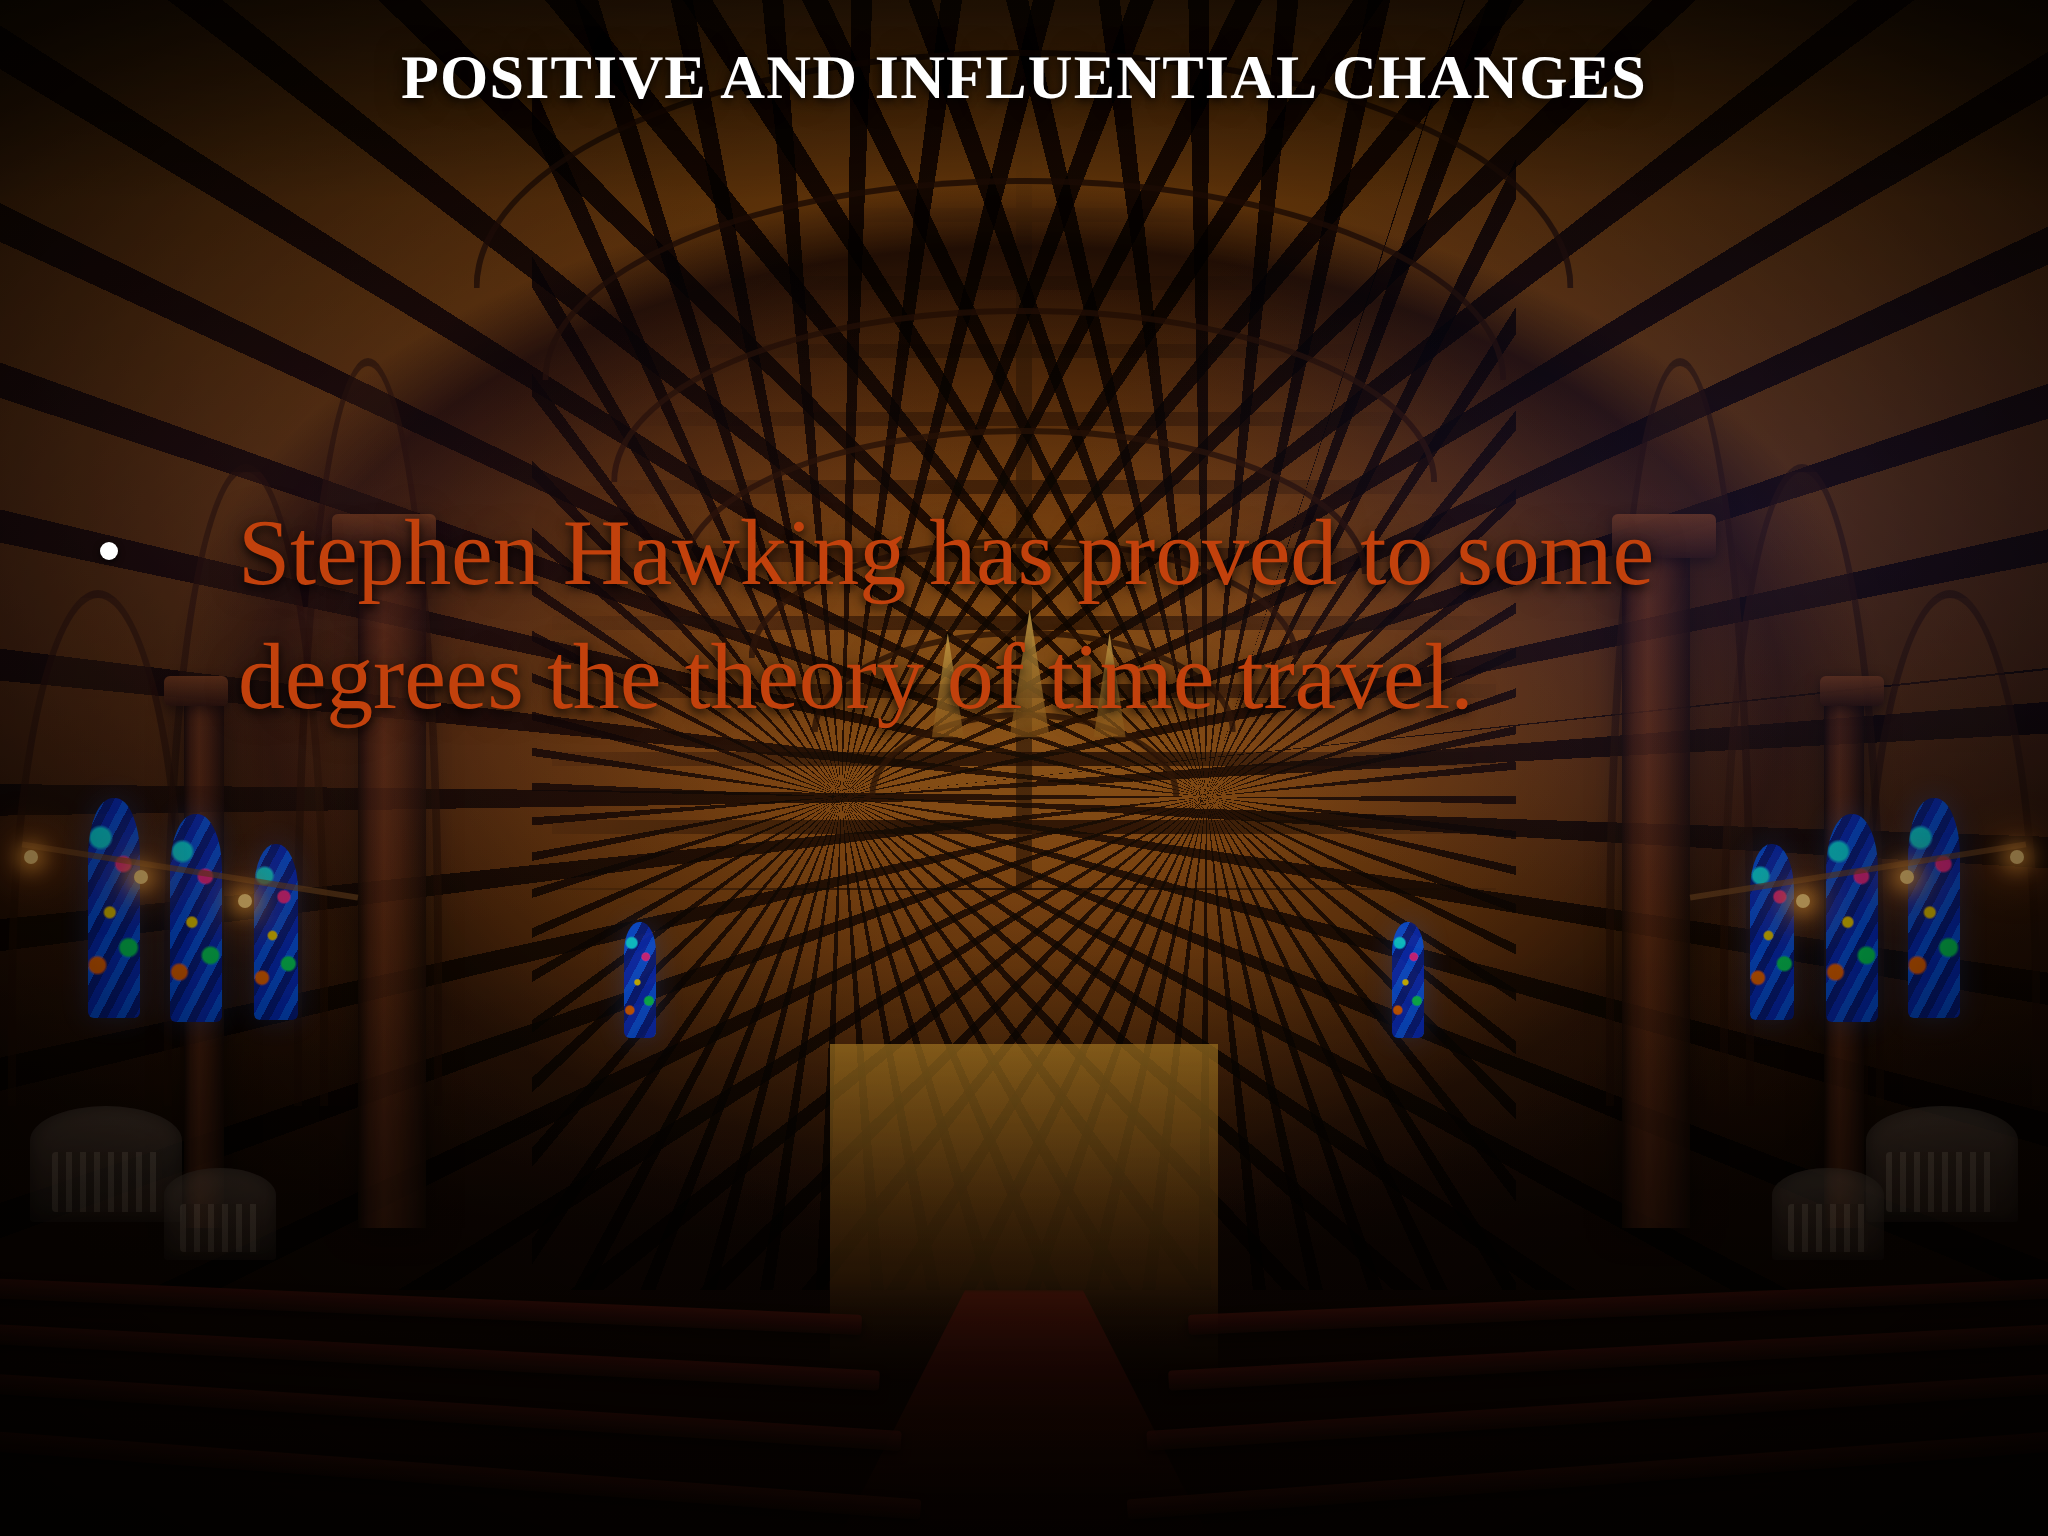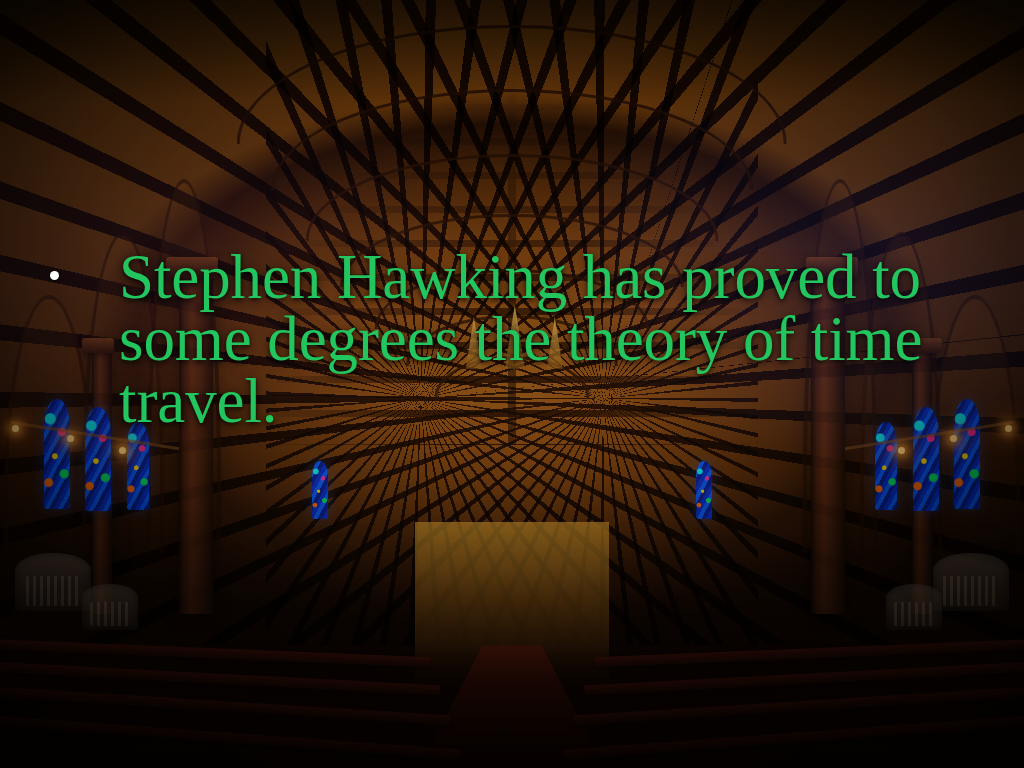--- a/index.html
+++ b/index.html
@@ -226,22 +226,22 @@
     width:9px; height:9px;
     border-radius:50%;
     background:#fff;
     margin-top:25px;
     margin-right:0;
     box-shadow:0 1px 3px rgba(0,0,0,.8);
   }
   .bullet-text{
     flex:1 1 auto;
     margin-left:60px;
-    color:#22c55e;
-    font-size:63px;
+    color:#c2410c;
+    font-size:47px;
     line-height:62px;
     letter-spacing:-.1px;
     text-shadow:0 2px 5px rgba(0,0,0,.8), 0 0 16px rgba(0,0,0,.5);
   }
 </style>
 </head>
 <body>
 
 <div class="slide">
 
@@ -323,20 +323,21 @@
       <div class="pew" style="right:-5%; width:50%; top:76%; transform:rotate(-4.2deg);"></div>
     </div>
 
     <div class="bg-tone"></div>
     <div class="bg-vignette"></div>
     <div class="bg-darken"></div>
   </div>
 
   <div class="content">
 
+    <div class="slide-title">POSITIVE AND INFLUENTIAL CHANGES</div>
 
     <div class="bullets">
 
       <div class="bullet-row">
         <span class="bullet-dot"></span>
         <span class="bullet-text">Stephen Hawking has proved to some degrees the theory of time travel.</span>
       </div>
 
 
     </div>

